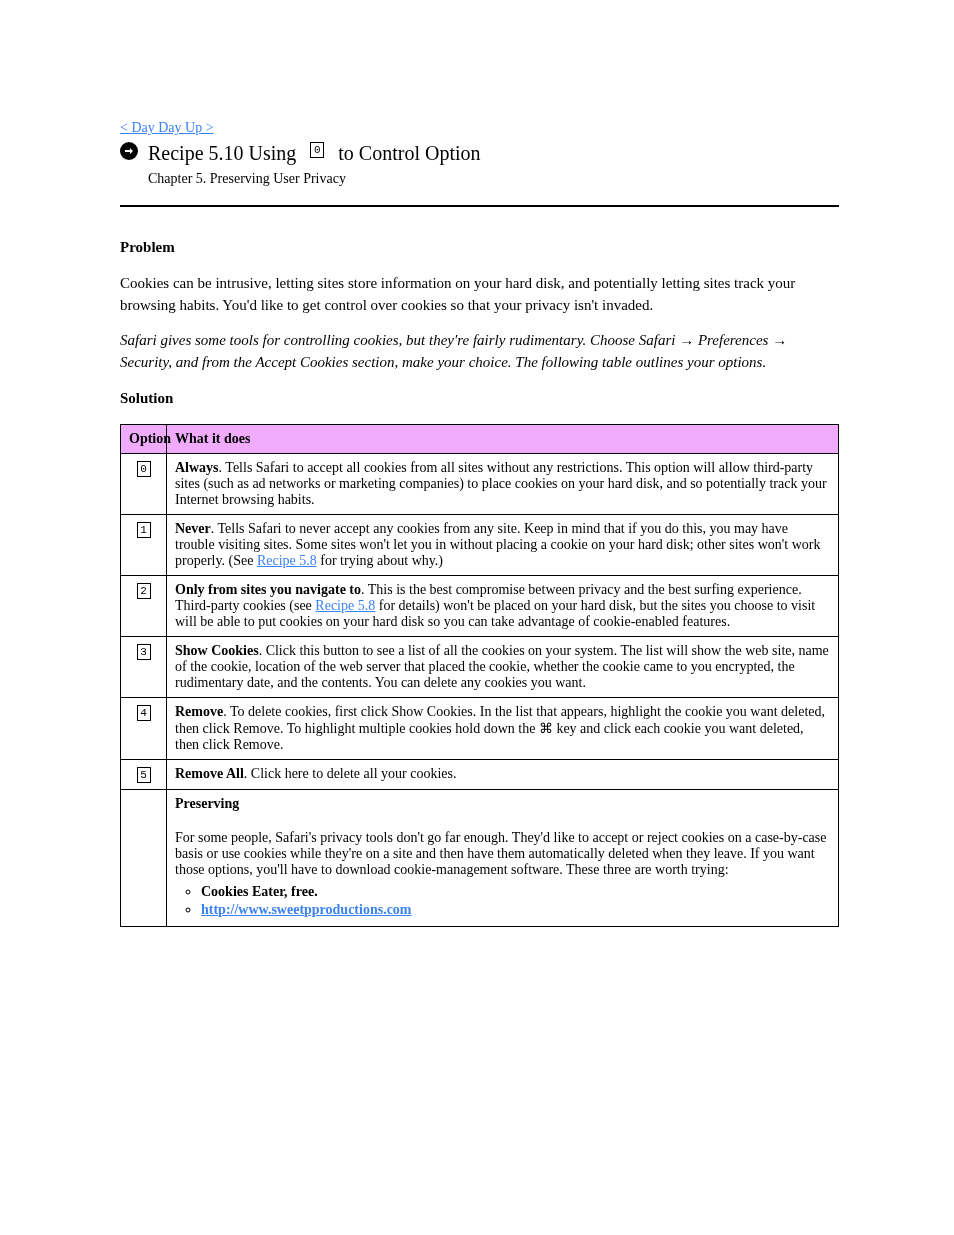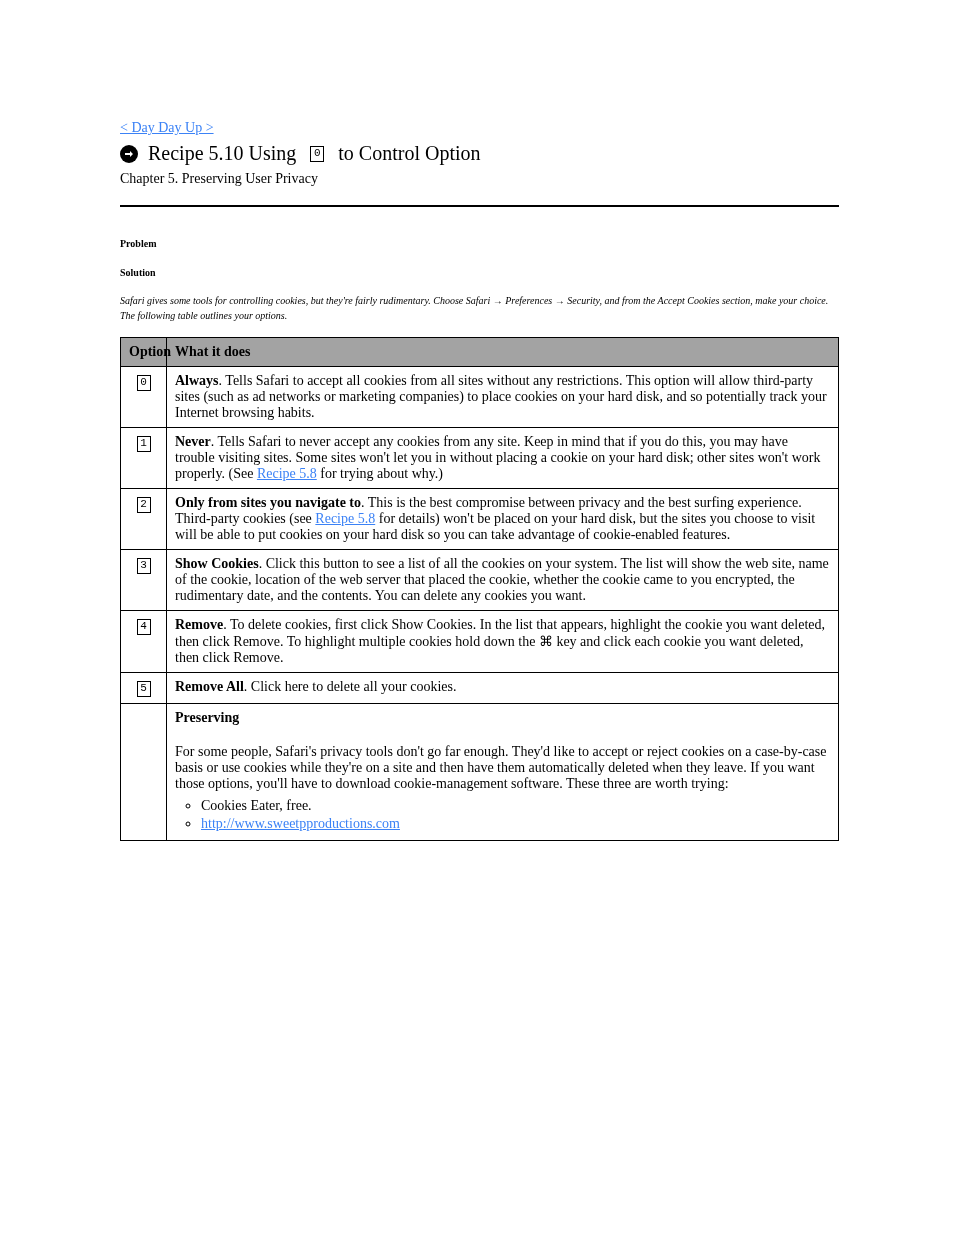--- a/index.html
+++ b/index.html
@@ -17,21 +17,20 @@
   .linkrow {
     font-size: 14px;
     margin-bottom: 6px;
   }
   .linkrow a, a.link {
     color: #3b82f6;
     text-decoration: underline;
   }
   .title-row {
     display: flex;
-    align-items: center;
     gap: 10px;
     font-size: 20px;
     margin-bottom: 6px;
   }
   .title-row .arrow {
     width: 18px; height: 18px;
     border-radius: 50%;
     background: #000;
     display: inline-flex;
     align-items: center;
@@ -45,64 +44,66 @@
     display: inline-flex;
     align-items: center;
     justify-content: center;
     font-family: "Courier New", monospace;
     font-size: 11px;
     line-height: 1;
     flex: 0 0 auto;
   }
   .title-row .box-icon { margin: 0 4px; }
   .subtitle {
+    margin-left: 28px;
     font-size: 14px;
     margin-bottom: 18px;
   }
   hr.rule {
     border: none;
     border-top: 2px solid #000;
     margin: 0 0 30px 0;
   }
   .body-text {
-    font-size: 10px;
+    font-size: 15px;
     line-height: 1.45;
     margin-bottom: 14px;
   }
   .body-text.italic { font-style: italic; }
   table.grid {
     border-collapse: collapse;
     width: 100%;
     font-size: 14px;
     table-layout: fixed;
   }
   table.grid th, table.grid td {
     border: 1px solid #000;
     padding: 6px 8px;
     vertical-align: top;
   }
   table.grid th {
     font-weight: bold;
     text-align: left;
-    background: #a3a3a3;
+    background: #f0abfc;
   }
   table.grid col.c0 { width: 46px; }
   .opt-cell {
     text-align: center;
     vertical-align: middle;
   }
   .desc-cell b { font-weight: bold; text-align: center; }
   .sublist {
     margin: 6px 0 0 26px;
     padding: 0;
     font-size: 14px;
   }
   .sublist li {
     list-style: circle;
     margin: 2px 0;
+    font-weight: bold;
   }
 </style>
 </head>
 <body>
 
 <div class="page">
   <div class="linkrow">
     <a href="#">&lt; Day Day Up &gt;</a>
   </div>
 
@@ -114,23 +115,24 @@
     </span>
     <span>Recipe 5.10 Using</span>
     <span class="box-icon">0</span>
     <span>to Control Option</span>
   </div>
   <div class="subtitle">Chapter 5.  Preserving User Privacy</div>
 
   <hr class="rule">
 
   <div class="body-text"><b>Problem</b></div>
+  <div class="body-text">Cookies can be intrusive, letting sites store information on your hard disk, and potentially letting sites track your browsing habits. You'd like to get control over cookies so that your privacy isn't invaded.</div>
 
+  <div class="body-text italic">Safari gives some tools for controlling cookies, but they're fairly rudimentary. Choose Safari → Preferences → Security, and from the Accept Cookies section, make your choice. The following table outlines your options.</div>
   <div class="body-text"><b>Solution</b></div>
-  <div class="body-text italic">Safari gives some tools for controlling cookies, but they're fairly rudimentary. Choose Safari → Preferences → Security, and from the Accept Cookies section, make your choice. The following table outlines your options.</div>
 
   <table class="grid">
     <colgroup>
         <col class="c0">
         <col>
       </colgroup>
     <thead>
       <tr>
         <th>Option</th>
         <th>What it does</th>

